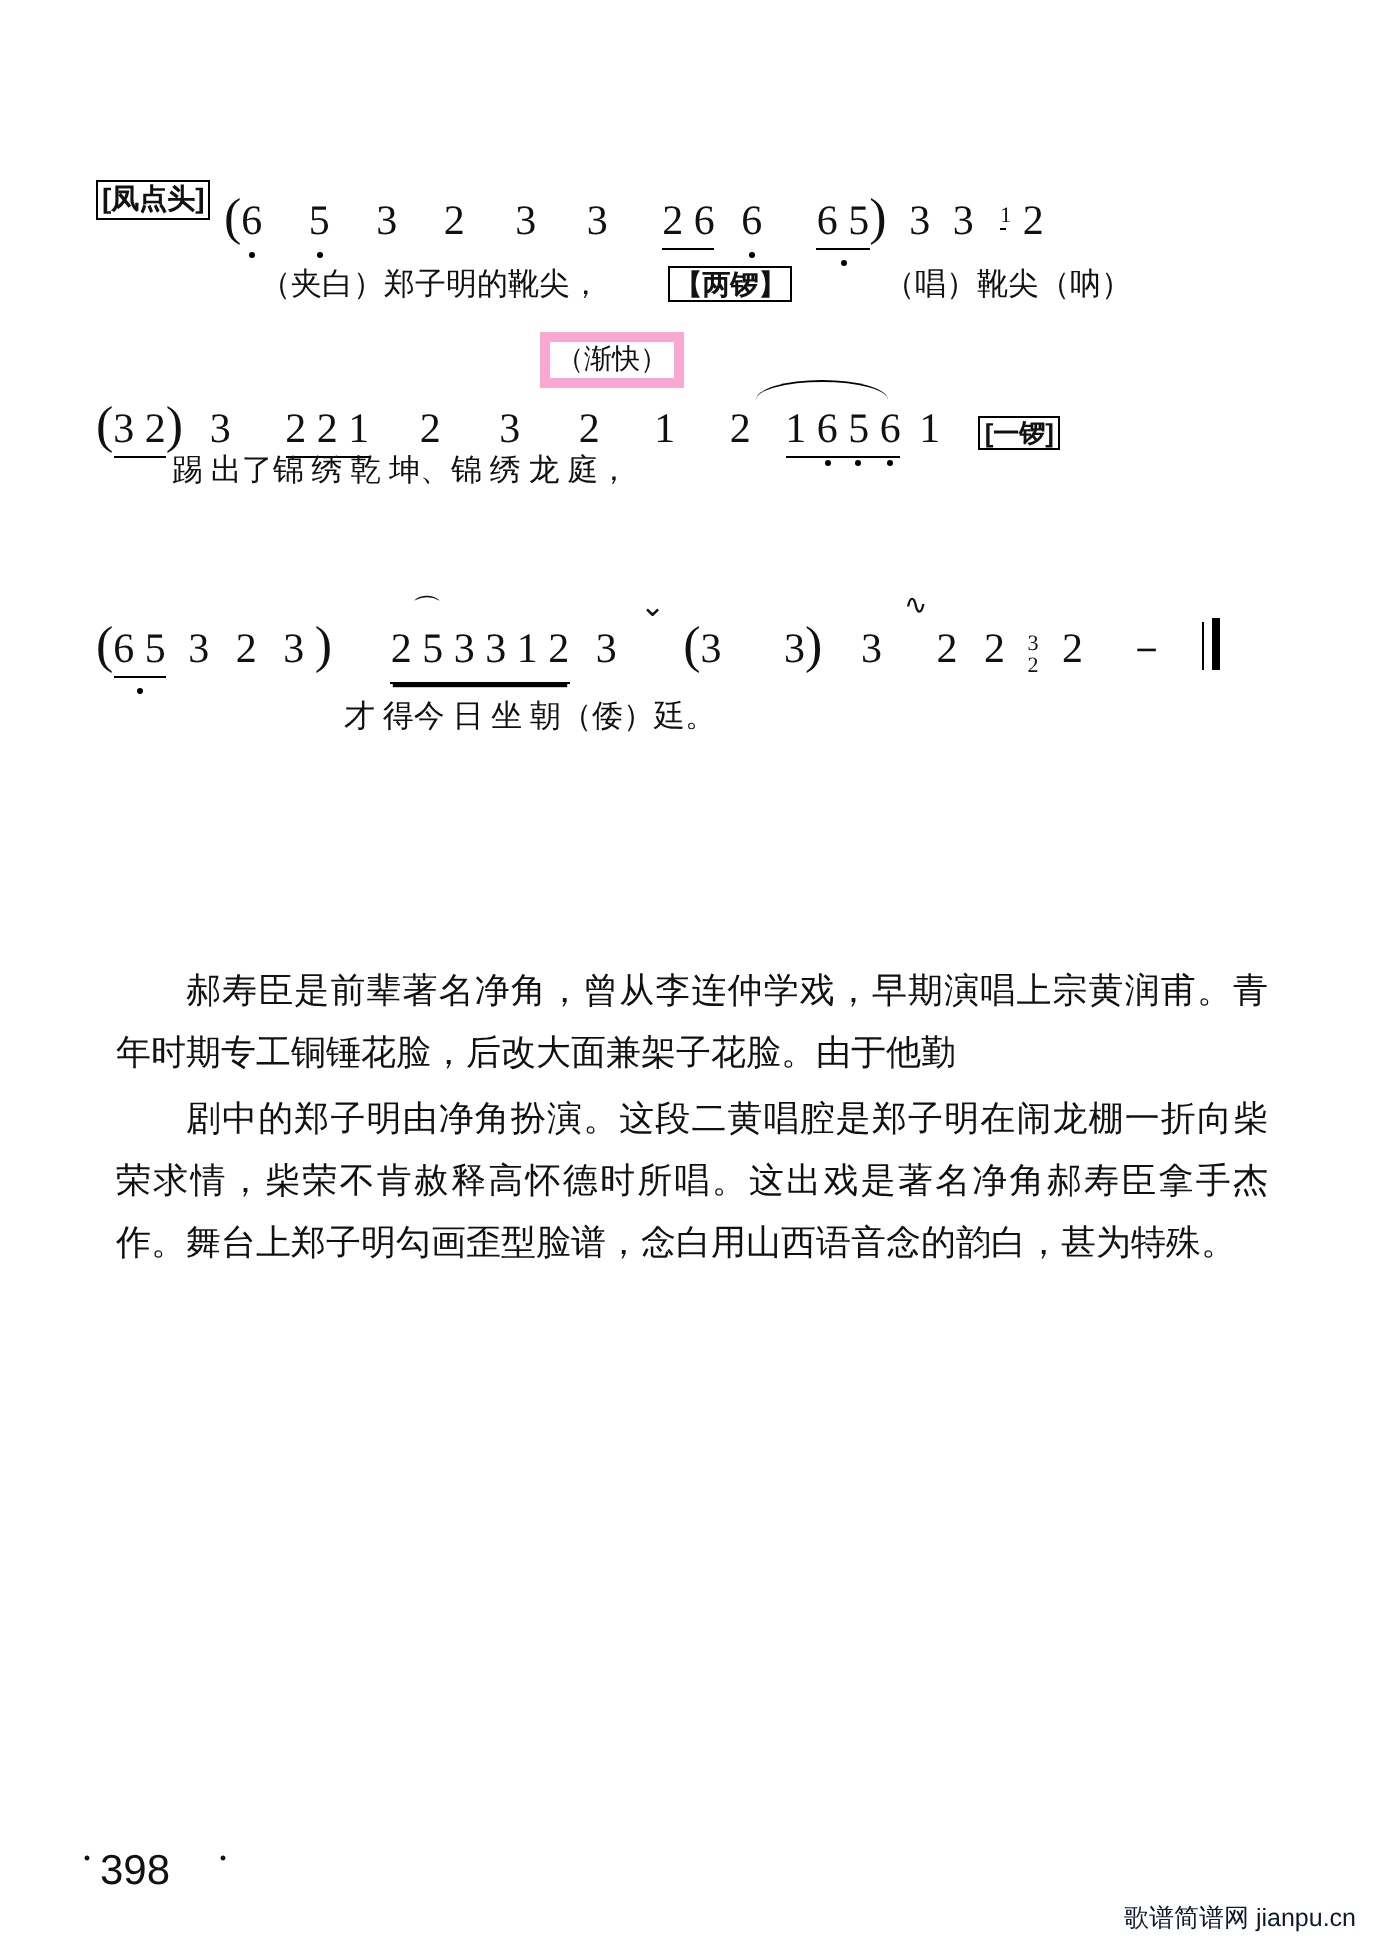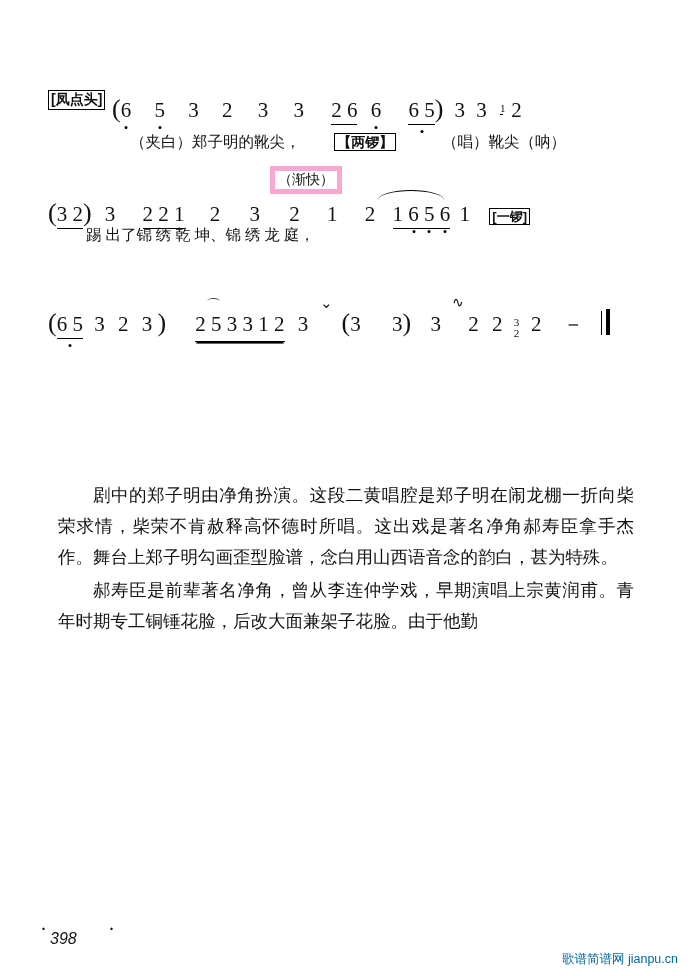--- a/index.html
+++ b/index.html
@@ -145,36 +145,35 @@
   .prose p {
     margin: 0 0 2px 0;
     text-indent: 2em;
   }
 
   
   .page-number {
     position: absolute;
     left: 50px;
     bottom: 28px;
-    font-size: 16px;
-    font-family: "Liberation Sans", sans-serif;
-    font-style: italic;
+    font-size: 21px;
+    font-family: "Liberation Sans", sans-serif;
   }
   .page-dots {
     position: absolute;
     left: 40px;
     bottom: 34px;
     font-size: 21px;
   }
   .watermark {
     position: absolute;
     right: 12px;
     bottom: 8px;
     font-size: 12.5px;
-    color: #0369a1;
+    color: #0f172a;
     font-family: "Liberation Sans", sans-serif;
   }
 </style>
 </head>
 <body>
 
 <div class="page">
 
   <div class="music">
 
@@ -250,26 +249,29 @@
         <span class="frac"><span style="left:6px;top:-14px;">3</span><span class="den" style="left:6px;top:-3px;">2</span></span>
         <span style="display:inline-block;width:18px"></span><span class="note">2</span>
         <span style="display:inline-block;width:16px"></span><span class="dash">－</span>
         <span style="display:inline-block;width:12px"></span><span class="thinbar"></span><span class="barline"></span>
       </div>
 
       <div style="position:absolute;left:206px;top:24px;font-size:15px;">⌒</div>
       <div style="position:absolute;left:320px;top:22px;font-size:15px;">⌄</div>
       <div style="position:absolute;left:452px;top:22px;font-size:14px;">∿</div>
 
+      <div class="lyrics-row" style="left:172px; top:76px;">
+        <span>才  得今  日      坐  朝（倭）廷。</span>
+      </div>
     </div>
   </div>
 
   <div class="prose">
+    <p>郝寿臣是前辈著名净角，曾从李连仲学戏，早期演唱上宗黄润甫。青年时期专工铜锤花脸，后改大面兼架子花脸。由于他勤</p>
     <p>剧中的郑子明由净角扮演。这段二黄唱腔是郑子明在闹龙棚一折向柴荣求情，柴荣不肯赦释高怀德时所唱。这出戏是著名净角郝寿臣拿手杰作。舞台上郑子明勾画歪型脸谱，念白用山西语音念的韵白，甚为特殊。</p>
-    <p>郝寿臣是前辈著名净角，曾从李连仲学戏，早期演唱上宗黄润甫。青年时期专工铜锤花脸，后改大面兼架子花脸。由于他勤</p>
   </div>
 
   <div class="page-dots">·</div>
   <div class="page-number">398</div>
   <div style="position:absolute;left:108px;bottom:34px;font-size:21px;">·</div>
   <div class="watermark">歌谱简谱网 jianpu.cn</div>
 
 </div>
 
 </body></html>

